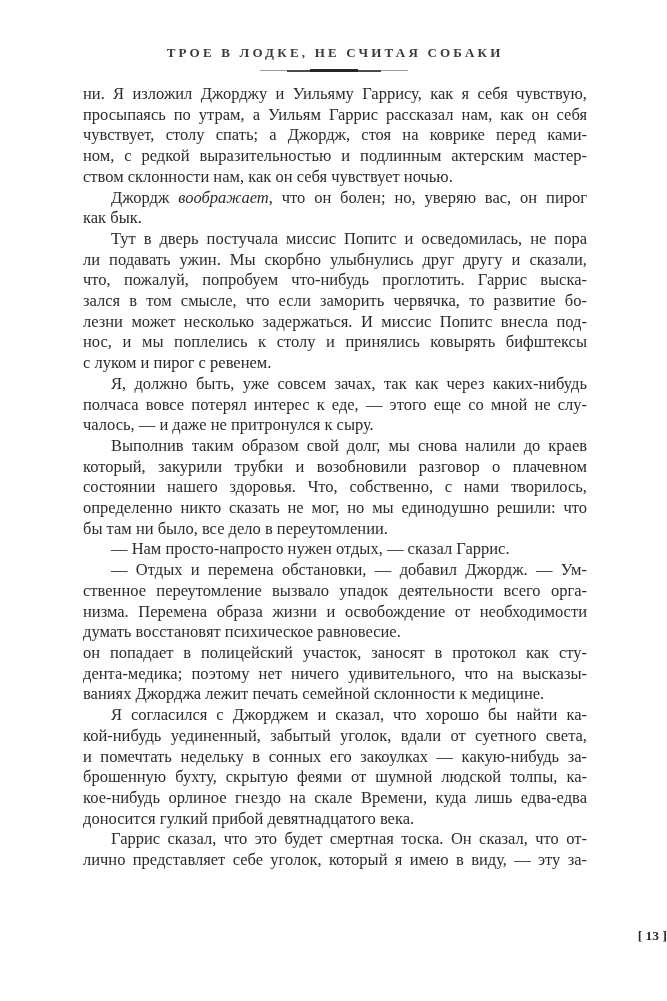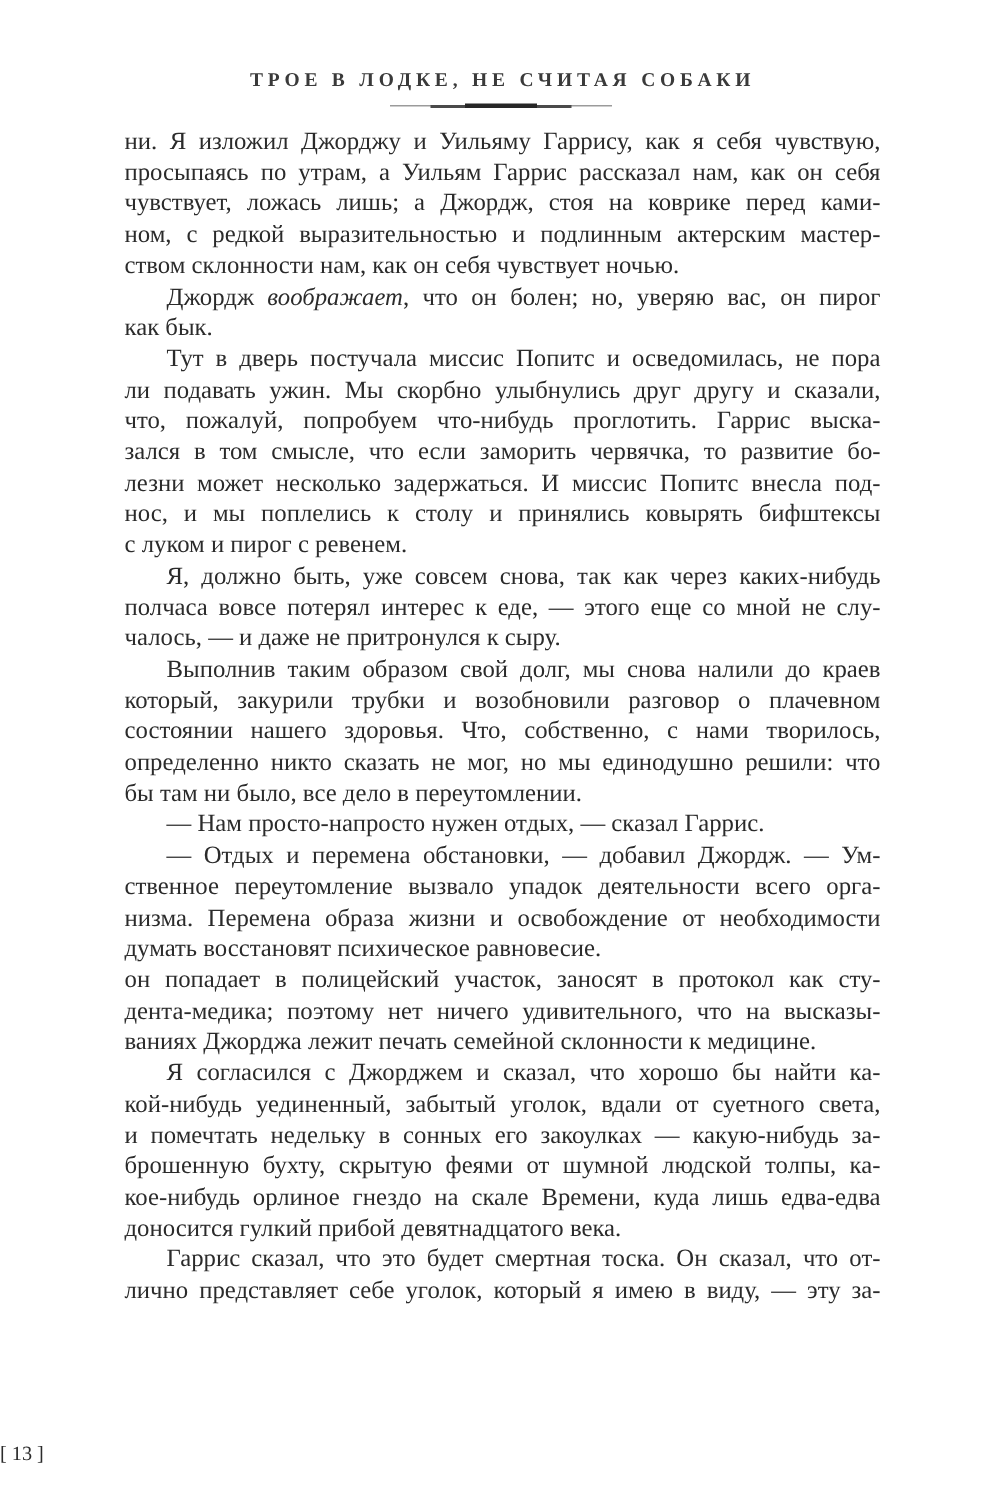--- a/index.html
+++ b/index.html
@@ -92,56 +92,55 @@
   }
   .line.para-end {
     text-align-last: left;
     white-space: normal;
   }
   .folio {
     position: absolute;
     top: 928px;
     left: 0;
     right: 0;
-    text-align: left;
+    text-align: right;
     font-size: 13.5px;
-    font-weight: normal;
+    font-weight: bold;
     color: var(--c-text);
-    margin-top: 33px;
   }
 </style>
 </head>
 <body>
 
 <div class="page">
 
   <div class="running-head">ТРОЕ В ЛОДКЕ, НЕ СЧИТАЯ СОБАКИ</div>
 
   <div class="divider">
     <div class="seg-base"></div>
     <div class="seg-mid"></div>
     <div class="seg-core"></div>
   </div>
 
   <div class="text-block">
       <div class="line"><span>ни. Я изложил Джорджу и Уильяму Гаррису, как я себя чувствую,</span></div>
       <div class="line"><span>просыпаясь по утрам, а Уильям Гаррис рассказал нам, как он себя</span></div>
-      <div class="line"><span>чувствует, ложась лишь; а Джордж, стоя на коврике перед ками-</span></div>
+      <div class="line"><span>чувствует, столу спать; а Джордж, стоя на коврике перед ками-</span></div>
       <div class="line"><span>ном, с редкой выразительностью и подлинным актерским мастер-</span></div>
       <div class="line para-end"><span>ством склонности нам, как он себя чувствует ночью.</span></div>
       <div class="line indent"><span>Джордж </span><i>воображает</i><span>, что он болен; но, уверяю вас, он пирог</span></div>
       <div class="line para-end"><span>как бык.</span></div>
       <div class="line indent"><span>Тут в дверь постучала миссис Попитс и осведомилась, не пора</span></div>
       <div class="line"><span>ли подавать ужин. Мы скорбно улыбнулись друг другу и сказали,</span></div>
       <div class="line"><span>что, пожалуй, попробуем что-нибудь проглотить. Гаррис выска-</span></div>
       <div class="line"><span>зался в том смысле, что если заморить червячка, то развитие бо-</span></div>
       <div class="line"><span>лезни может несколько задержаться. И миссис Попитс внесла под-</span></div>
       <div class="line"><span>нос, и мы поплелись к столу и принялись ковырять бифштексы</span></div>
       <div class="line para-end"><span>с луком и пирог с ревенем.</span></div>
-      <div class="line indent"><span>Я, должно быть, уже совсем снова, так как через каких-нибудь</span></div>
+      <div class="line indent"><span>Я, должно быть, уже совсем зачах, так как через каких-нибудь</span></div>
       <div class="line"><span>полчаса вовсе потерял интерес к еде, — этого еще со мной не слу-</span></div>
       <div class="line para-end"><span>чалось, — и даже не притронулся к сыру.</span></div>
       <div class="line indent"><span>Выполнив таким образом свой долг, мы снова налили до краев</span></div>
       <div class="line"><span>который, закурили трубки и возобновили разговор о плачевном</span></div>
       <div class="line"><span>состоянии нашего здоровья. Что, собственно, с нами творилось,</span></div>
       <div class="line"><span>определенно никто сказать не мог, но мы единодушно решили: что</span></div>
       <div class="line para-end"><span>бы там ни было, все дело в переутомлении.</span></div>
       <div class="line indent para-end"><span>— Нам просто-напросто нужен отдых, — сказал Гаррис.</span></div>
       <div class="line indent"><span>— Отдых и перемена обстановки, — добавил Джордж. — Ум-</span></div>
       <div class="line"><span>ственное переутомление вызвало упадок деятельности всего орга-</span></div>

